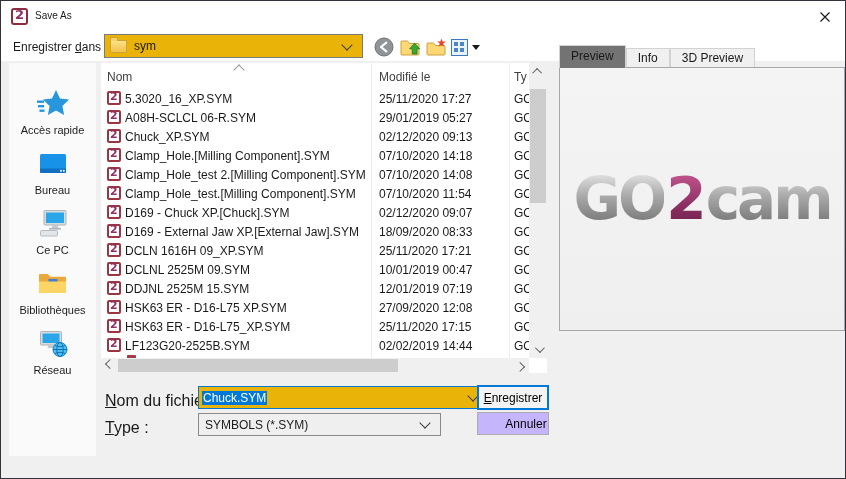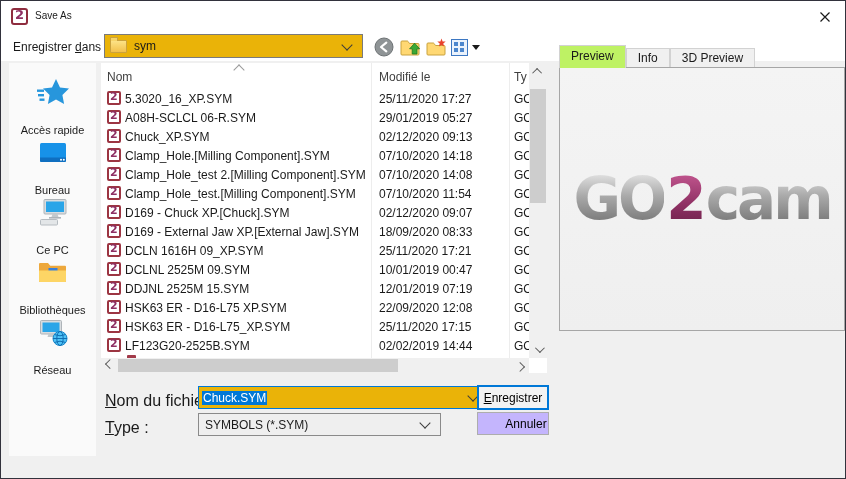--- a/index.html
+++ b/index.html
@@ -23,21 +23,21 @@
   .folder-ico{width:15px;height:11px;background:linear-gradient(#fce287,#f2c14b);border:1px solid #caa23e;border-radius:1px;position:relative;flex:none;}
   .folder-ico::before{content:"";position:absolute;top:-4px;left:-1px;width:6px;height:3px;background:#f6d469;border:1px solid #caa23e;border-bottom:none;border-radius:1px 1px 0 0;}
   .chev{width:7px;height:7px;border-right:1.4px solid #3c3c3c;border-bottom:1.4px solid #3c3c3c;transform:rotate(45deg);flex:none;}
   .combo .chev{margin-left:auto;margin-right:11px;margin-top:-3px;}
   .tb{position:absolute;top:34px;width:24px;height:24px;display:flex;align-items:center;justify-content:center;background:transparent;border:none;padding:0;}
   .tb-back{left:371px}.tb-up{left:397px}.tb-new{left:423px}.tb-views{left:448px;width:32px;}
   .menu-arrow{width:0;height:0;border-left:4px solid transparent;border-right:4px solid transparent;border-top:5px solid #1a1a1a;margin-left:4px;}
   
   .sidebar{position:absolute;left:8px;top:62px;width:87px;height:393px;background:#fafafa;
     display:flex;flex-direction:column;align-items:center;padding-top:13px;box-sizing:border-box;}
-  .side-item{width:100%;height:60px;display:flex;flex-direction:column;align-items:center;justify-content:space-between;gap:5px;cursor:default;}
+  .side-item{width:100%;height:60px;display:flex;flex-direction:column;align-items:center;justify-content:flex-end;gap:5px;cursor:default;}
   .side-item svg{flex:none;}
   .side-label{font-size:11px;color:#1c1c1c;white-space:nowrap;}
   
   .flist{position:absolute;left:100px;top:62px;width:446px;height:310px;background:#fff;font-size:12px;}
   .fl-sep{position:absolute;top:0;height:295px;width:1px;background:#ededed;}
   .fl-header{position:absolute;left:0;top:0;right:18px;height:26px;color:#3f3f3f;}
   .hname{position:absolute;left:6px;top:7px;}
   .hmod{position:absolute;left:278px;top:7px;}
   .htype{position:absolute;left:413px;top:7px;width:15px;overflow:hidden;white-space:nowrap;}
   .sort-caret{position:absolute;left:134px;top:3px;width:7px;height:7px;border-left:1.4px solid #9a9a9a;border-top:1.4px solid #9a9a9a;transform:rotate(45deg);}
@@ -55,21 +55,21 @@
   .hthumb{position:absolute;top:1px;bottom:1px;left:17px;width:280px;background:#cdcdcd;}
   .sb-arrow{position:absolute;display:flex;align-items:center;justify-content:center;background:transparent;border:none;padding:0;}
   .sb-arrow span{width:6px;height:6px;border-style:solid;border-color:#5a5a5a;border-width:1.5px 0 0 1.5px;}
   .a-up{top:0;left:0;right:0;height:17px;}  .a-up span{transform:rotate(45deg) translateY(2px);}
   .a-down{bottom:0;left:0;right:0;height:17px;} .a-down span{transform:rotate(225deg) translateY(2px);}
   .a-left{left:0;top:0;bottom:0;width:15px;} .a-left span{transform:rotate(-45deg) translateX(2px);}
   .a-right{right:0;top:0;bottom:0;width:15px;} .a-right span{transform:rotate(135deg) translateX(2px);}
   
   .tabs{position:absolute;left:558px;top:45px;height:22px;display:flex;align-items:flex-end;font-size:12px;}
   .tab{height:19px;line-height:19px;padding:0 11px;background:#f0f0f0;border:1px solid #d2d2d2;border-bottom:none;cursor:default;white-space:nowrap;}
-  .tab.active{height:22px;line-height:21px;background:#bef264;position:relative;z-index:2;}
+  .tab.active{height:22px;line-height:21px;background:#737373;position:relative;z-index:2;}
   .pbox{position:absolute;left:558px;top:66px;width:286px;height:264px;box-sizing:border-box;border:1px solid #a6a6a6;
     background:linear-gradient(180deg,#f4f4f4,#efefef);display:flex;align-items:center;justify-content:center;}
   .logo{font-family:"DejaVu Sans",sans-serif;font-weight:bold;font-size:58px;letter-spacing:-3px;display:flex;align-items:baseline;line-height:1;}
   .logo-gray{background:linear-gradient(180deg,#e3e3e3 5%,#a9a9a9 45%,#6f6f6f 100%);-webkit-background-clip:text;background-clip:text;color:transparent;}
   .logo-mag{background:linear-gradient(180deg,#c2568f 5%,#8e3063 60%,#6c2149 100%);-webkit-background-clip:text;background-clip:text;color:transparent;padding:0 2px;}
   
   .f-label{position:absolute;font-size:16px;}
   .lbl-filename{left:104px;top:391px;} .lbl-type{left:104px;top:418px;}
   .combo-filename{position:absolute;left:197px;top:385px;width:291px;height:23px;border:1px solid var(--accent);padding-left:3px;}
   .sel-text{background:var(--accent);color:#fff;padding:0 1px;}
@@ -266,21 +266,21 @@
         <div class="frow">
           <span class="ficon"></span>
           <span class="fname">DDJNL 2525M 15.SYM</span>
           <span class="fdate">12/01/2019 07:19</span>
           <span class="ftype">GO</span>
         </div>
 
         <div class="frow">
           <span class="ficon"></span>
           <span class="fname">HSK63 ER - D16-L75 XP.SYM</span>
-          <span class="fdate">22/09/2020 12:08</span>
+          <span class="fdate">27/09/2020 12:08</span>
           <span class="ftype">GO</span>
         </div>
 
         <div class="frow">
           <span class="ficon"></span>
           <span class="fname">HSK63 ER - D16-L75_XP.SYM</span>
           <span class="fdate">25/11/2020 17:15</span>
           <span class="ftype">GO</span>
         </div>
 

